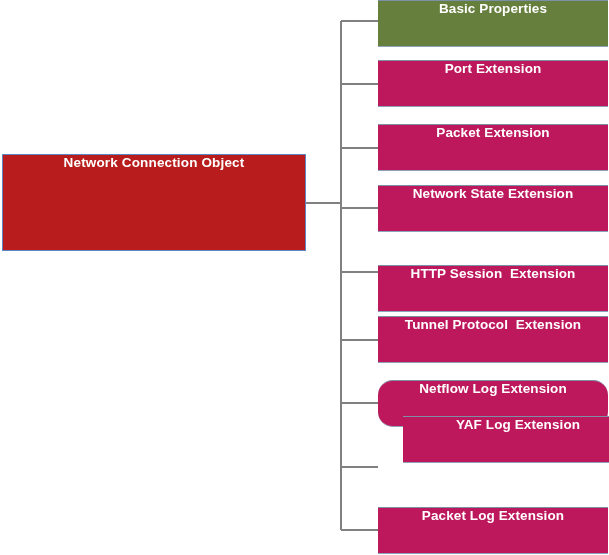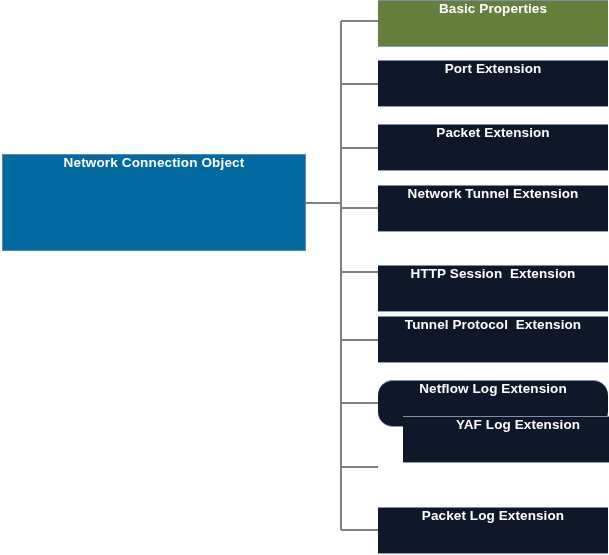--- a/index.html
+++ b/index.html
@@ -34,21 +34,21 @@
     text-align: center;
     color: #ffffff;
     line-height: 1.15;
     overflow: hidden;
   }
   .root-node {
     left: 2px;
     top: 154px;
     width: 304px;
     height: 97px;
-    background: #0369a1;
+    background: #b91c1c;
     border: 1px solid #5b87c0;
     font-size: 13.5px;
     font-weight: bold;
     letter-spacing: 0.15px;
     z-index: 3;
   }
   .leaf-node {
     left: 378px;
     width: 230px;
     height: 47px;
@@ -58,21 +58,21 @@
     border-top: 1px solid #8098b4;
     border-bottom: 1px solid #8098b4;
     z-index: 3;
   }
   .leaf-green {
     background: #667f3d;
     border-top-color: #7b90a8;
     border-bottom-color: #8ba3bd;
   }
   .leaf-orange {
-    background: #0f172a;
+    background: #be185d;
     border-top-color: #7d8fa6;
     border-bottom-color: #8ca2bb;
   }
   .leaf-label {
     display: block;
     white-space: pre;
   }
 </style>
 </head>
 <body>
@@ -105,21 +105,21 @@
 
   <div class="node leaf-node leaf-orange" style="top:60px;">
     <span class="leaf-label">Port Extension</span>
   </div>
 
   <div class="node leaf-node leaf-orange" style="top:124px;">
     <span class="leaf-label">Packet Extension</span>
   </div>
 
   <div class="node leaf-node leaf-orange" style="top:185px;">
-    <span class="leaf-label">Network Tunnel Extension</span>
+    <span class="leaf-label">Network State Extension</span>
   </div>
 
   <div class="node leaf-node leaf-orange" style="top:265px;">
     <span class="leaf-label">HTTP Session  Extension</span>
   </div>
 
   <div class="node leaf-node leaf-orange" style="top:316px;">
     <span class="leaf-label">Tunnel Protocol  Extension</span>
   </div>
 

